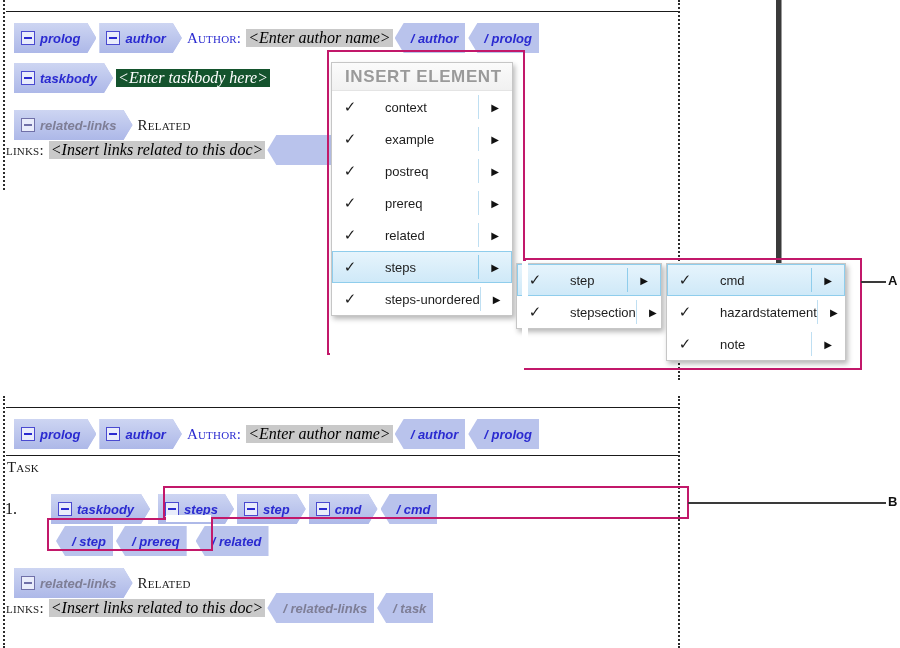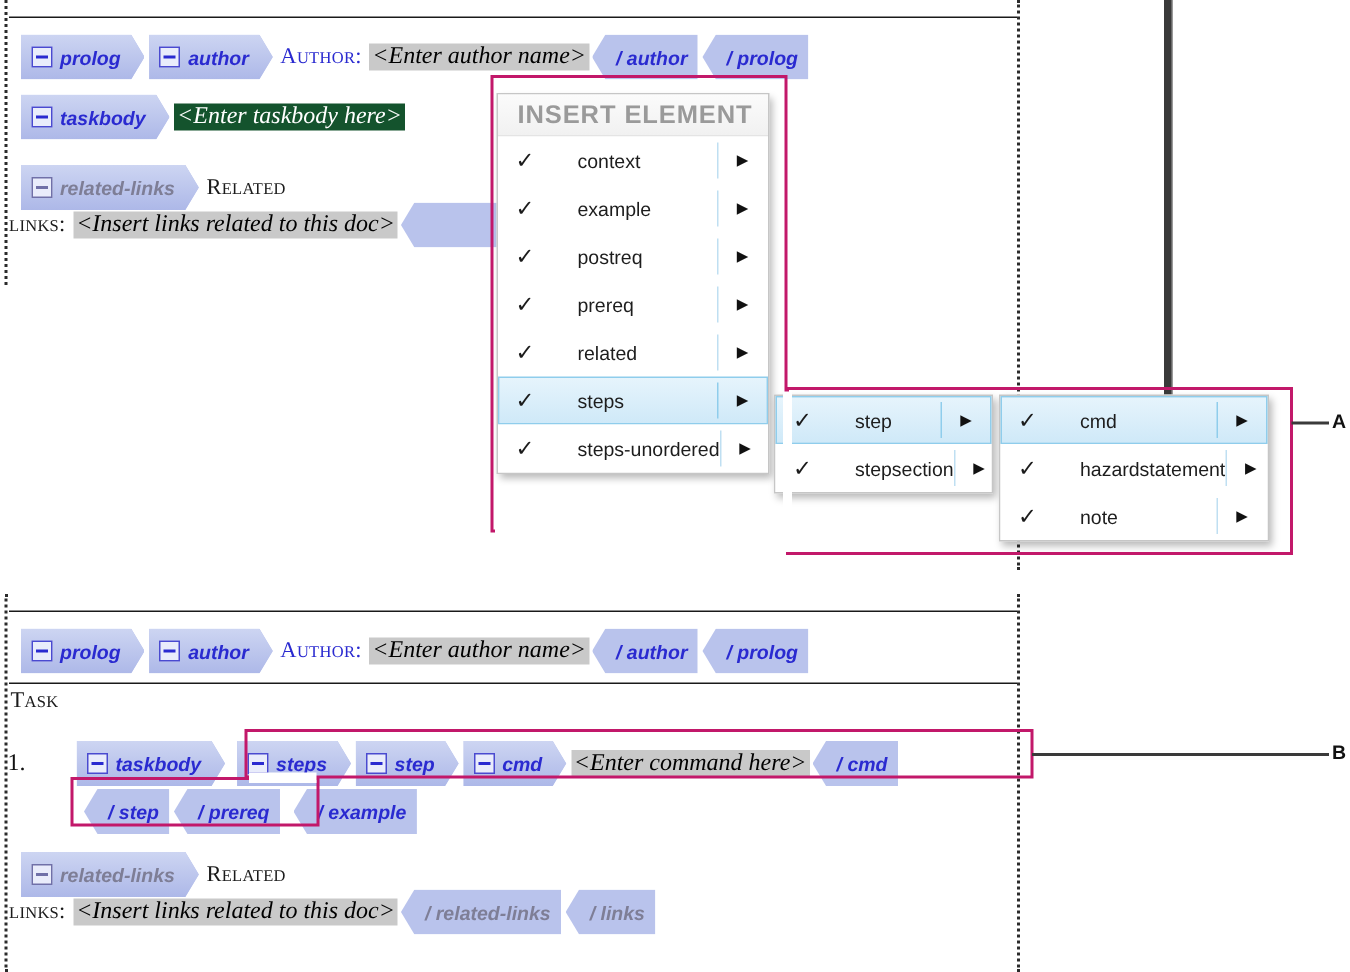--- a/index.html
+++ b/index.html
@@ -302,54 +302,53 @@
       <span>steps</span>
     </span>
     <span class="tag open">
       <span class="collapse"></span>
       <span>step</span>
     </span>
     <span class="tag open">
       <span class="collapse"></span>
       <span>cmd</span>
     </span>
-    <span class="prompt">&lt;Enter command here&gt;</span>
     <span class="tag close">
       <span>/ cmd</span>
     </span>
   </div>
 
   <div class="row" style="left:56px;top:130px;justify-content:flex-end;">
     <span class="tag close">
       <span>/ step</span>
     </span>
     <span class="tag close">
       <span>/ prereq</span>
     </span>
     <span class="tag close" style="margin-left:6px;">
-      <span>/ example</span>
+      <span>/ related</span>
     </span>
   </div>
 
   <div class="row" style="left:14px;top:172px;">
     <span class="tag open grey">
       <span class="collapse"></span>
       <span>related-links</span>
     </span>
     <span class="smallcaps">Related</span>
   </div>
 
   <div class="row" style="left:4px;top:197px;">
     <span class="smallcaps">links:</span>
     <span class="prompt">&lt;Insert links related to this doc&gt;</span>
     <span class="tag close grey">
       <span>/ related-links</span>
     </span>
     <span class="tag close grey">
-      <span>/ links</span>
+      <span>/ task</span>
     </span>
   </div>
 
   <div class="callout-box" style="left:163px;top:90px;width:526px;height:33px;"></div>
   <div class="callout-box" style="left:47px;top:122px;width:166px;height:33px;"></div>
   <div class="mask" style="left:166px;top:119px;width:45px;height:7px;"></div>
 
   <div class="callout-line" style="left:688px;top:106px;width:198px;"></div>
   <div class="callout-label" style="left:888px;top:98px;">B</div>
 </div>

